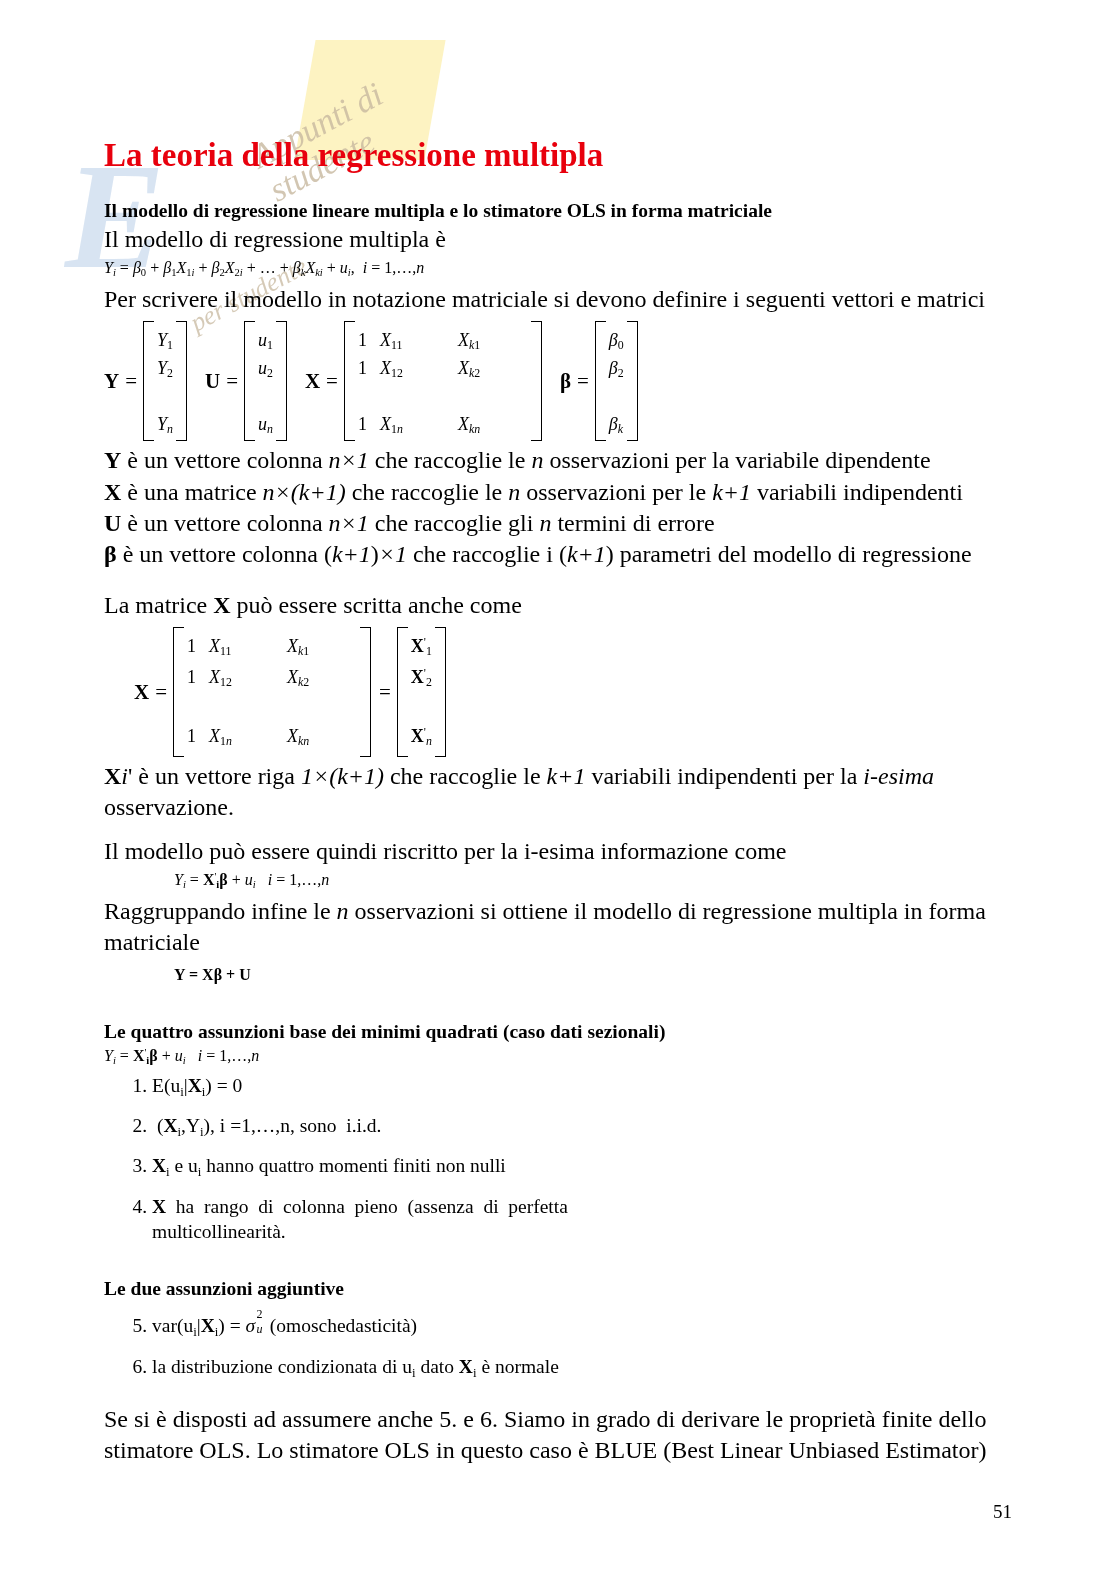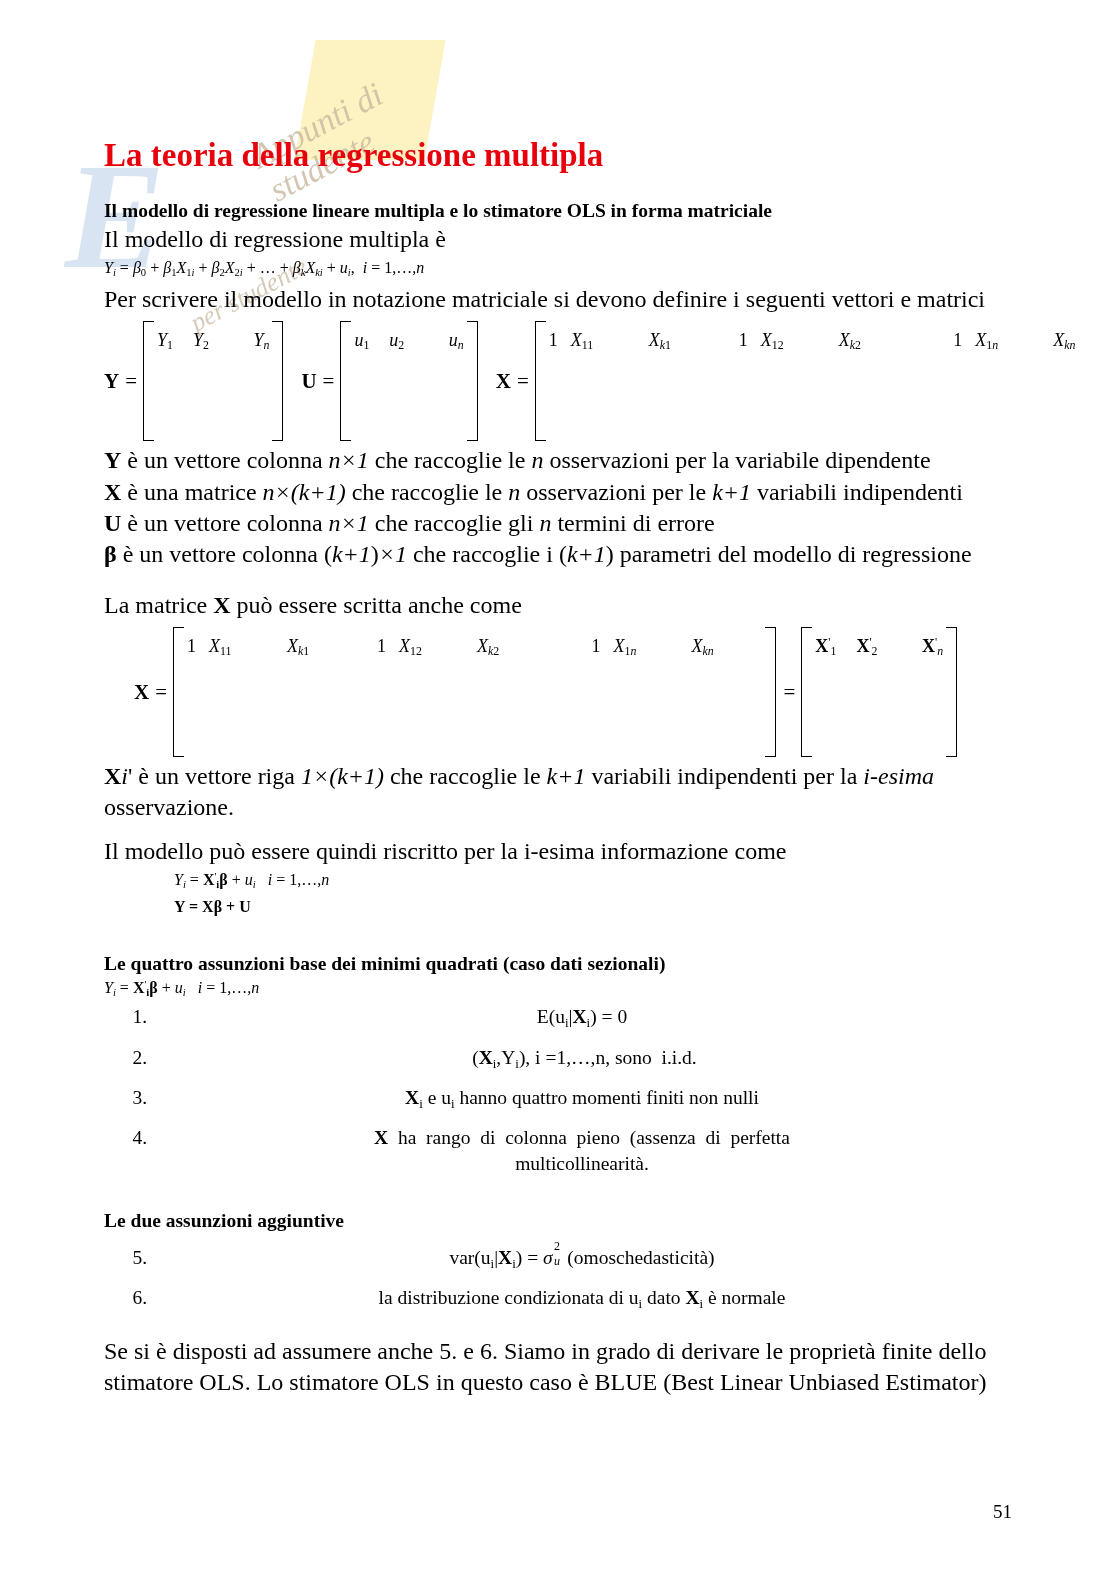--- a/index.html
+++ b/index.html
@@ -133,24 +133,23 @@
   }
   .br-left, .br-right {
     width: 10px;
     border-top: 1.6px solid #000;
     border-bottom: 1.6px solid #000;
   }
   .br-left { border-left: 1.6px solid #000; }
   .br-right { border-right: 1.6px solid #000; }
   .mat-body {
     display: flex;
-    flex-direction: row;
+    flex-direction: column;
     justify-content: space-between;
     padding: 6px 3px;
-    gap: 20px;
   }
   .mat-line {
     font-size: 18px;
     line-height: 1.5;
     white-space: nowrap;
     font-family: "Liberation Serif", serif;
   }
   .mat-line.spacer { visibility: hidden; }
   .cellw { display: inline-block; }
   .c1 { width: 22px; }
@@ -158,21 +157,20 @@
   .c3 { width: 70px; }
 
   ol.assump {
     margin: 4px 0 0 0;
     padding-left: 48px;
     font-size: 19.5px;
   }
   ol.assump li {
     margin-bottom: 13px;
     line-height: 1.30;
-    text-align: center;
   }
   ol.assump.second { counter-reset: none; margin-top: 13px; }
   .li-just { text-align: justify; }
   .page-num {
     position: absolute;
     right: 104px;
     bottom: 56px;
     font-size: 19px;
     z-index: 3;
   }
@@ -309,20 +307,21 @@
     <p class="para"><span class="bf">X</span><i>i</i>' è un vettore riga <i>1×(k+1)</i> che raccoglie le <i>k+1</i> variabili indipendenti per la <i>i-esima</i> osservazione.</p>
 
     <div class="gap-s"></div>
 
     <p class="para">Il modello può essere quindi riscritto per la i-esima informazione come</p>
 
     <div class="eq indent">
       <i>Y</i><sub><i>i</i></sub> = <span class="bf">X</span><sup>'</sup><sub><span class="bf">i</span></sub><span class="bf">β</span> + <i>u</i><sub><i>i</i></sub>&nbsp;&nbsp; <i>i</i> = 1,…,<i>n</i>
     </div>
 
+    <p class="para">Raggruppando infine le <i>n</i> osservazioni si ottiene il modello di regressione multipla in forma matriciale</p>
 
     <div class="eq indent" style="margin-top:8px">
       <span class="bf">Y = Xβ + U</span>
     </div>
 
     <div class="gap-m"></div>
 
     <h2 class="section">Le quattro assunzioni base dei minimi quadrati (caso dati sezionali)</h2>
 
     <div class="eq">

